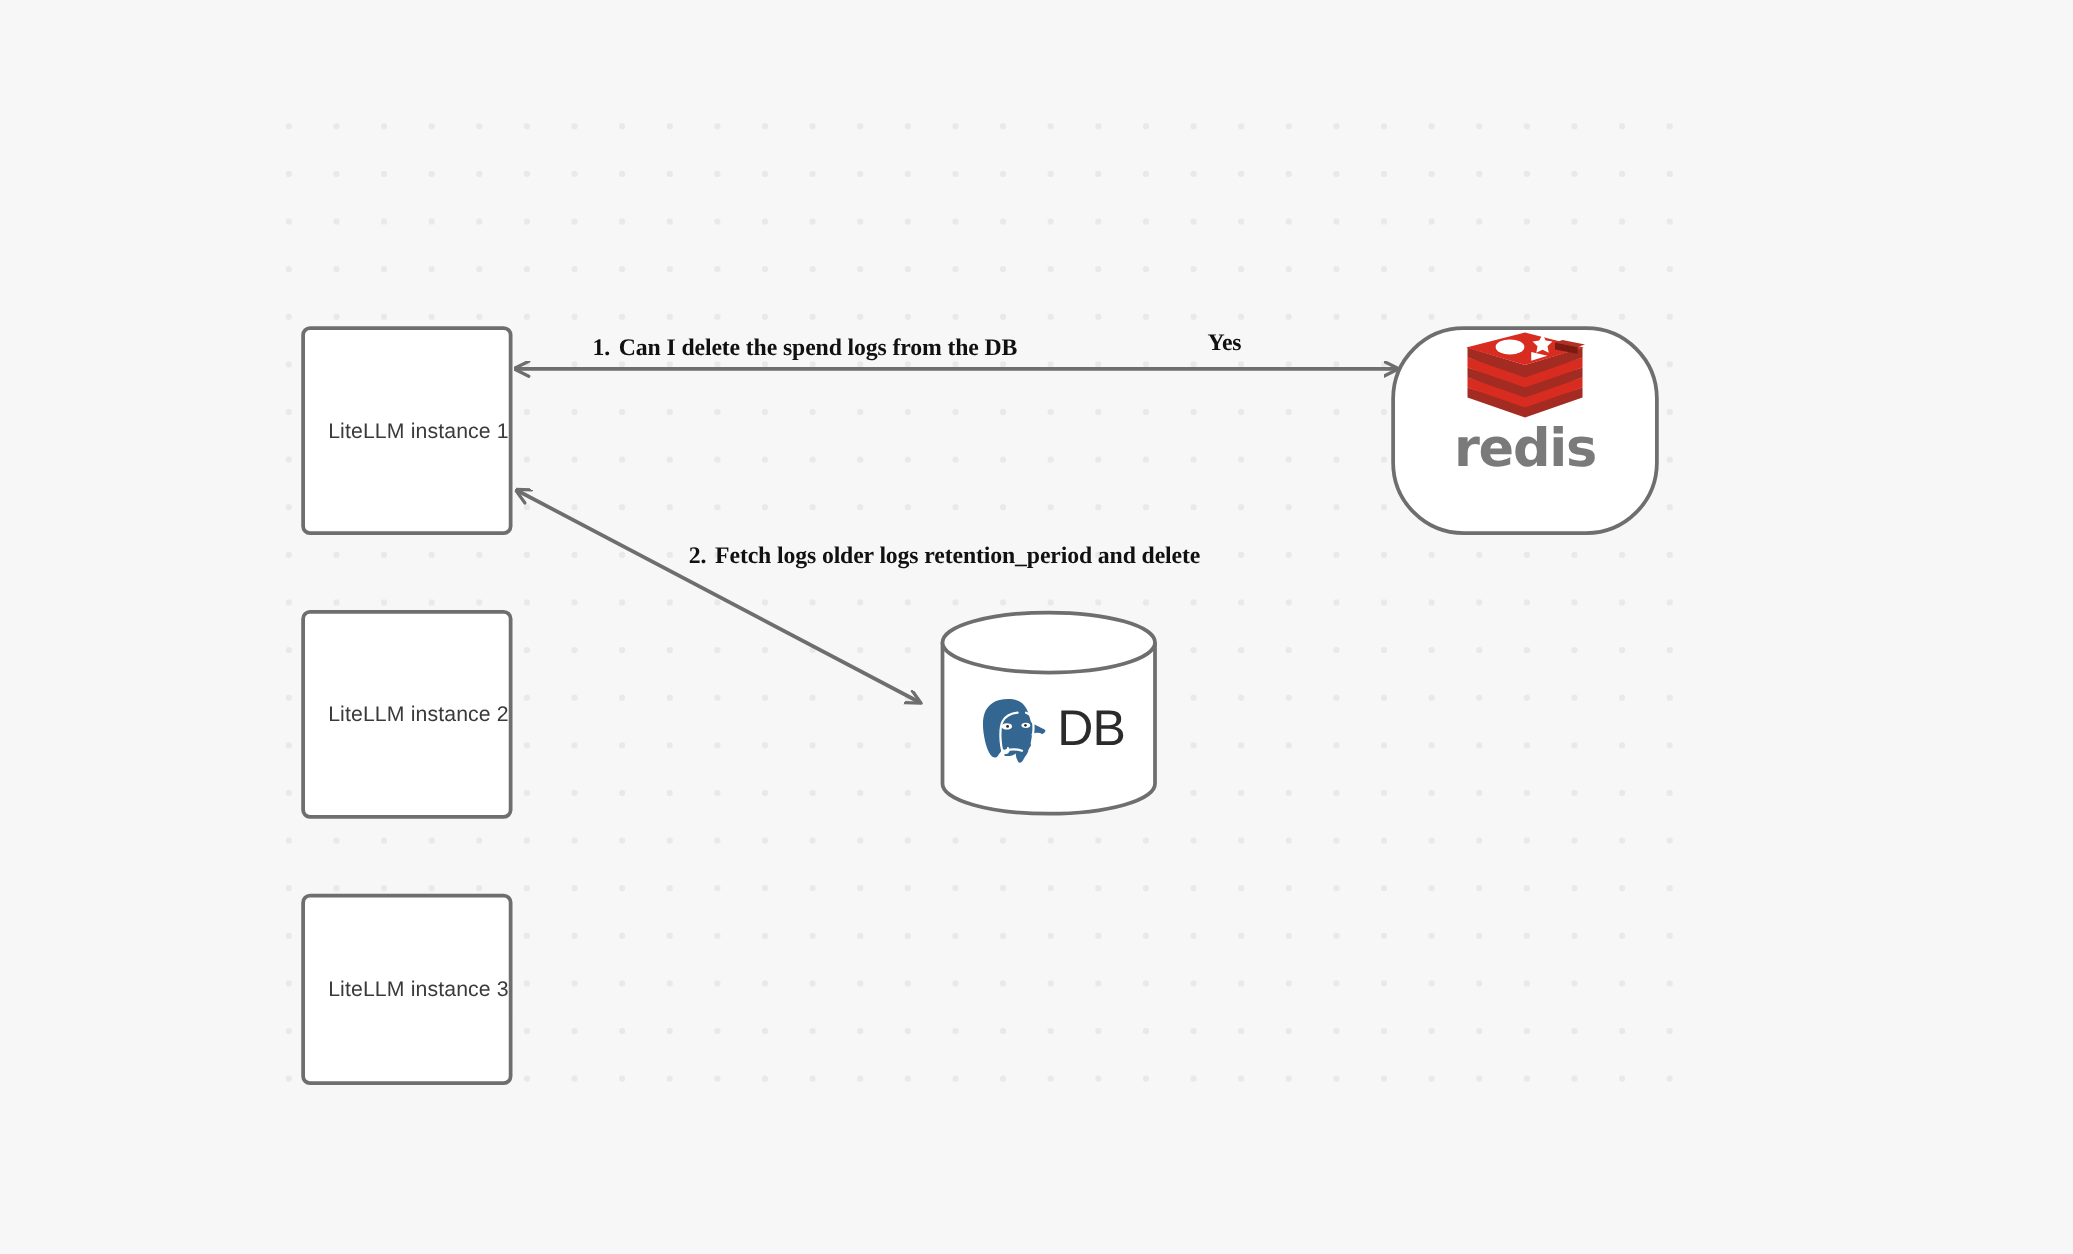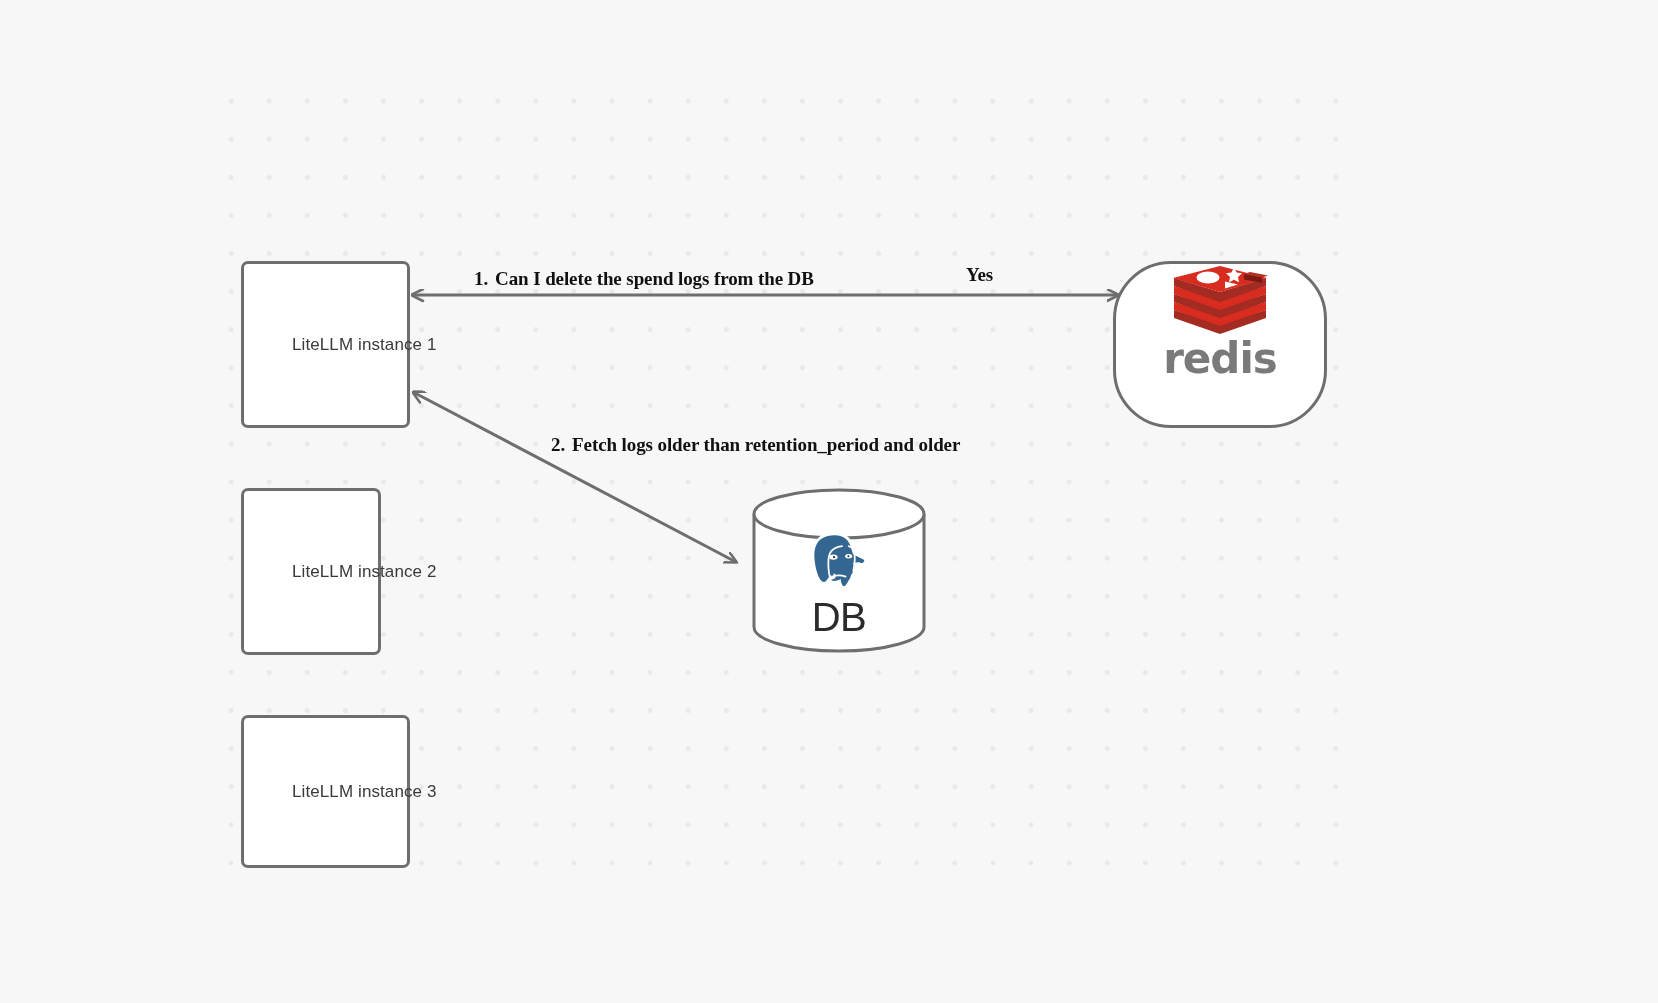--- a/index.html
+++ b/index.html
@@ -28,22 +28,21 @@
     pointer-events: none;
   }
   .node-box {
     position: absolute;
     background: #ffffff;
     border: 3px solid #6e6e6e;
     border-radius: 7px;
     box-sizing: border-box;
     display: flex;
     align-items: center;
-    justify-content: flex-start;
-    padding-left: 48px;
+    justify-content: flex-end;
   }
   .node-box .node-label {
     font-size: 17px;
     color: #3a3a3a;
     font-family: "Liberation Sans", sans-serif;
     letter-spacing: 0.1px;
     white-space: nowrap;
   }
   .redis-node {
     position: absolute;
@@ -71,21 +70,20 @@
   .db-inner {
     position: absolute;
     left: 0; top: 0;
     width: 100%; height: 100%;
     display: flex;
     align-items: center;
     justify-content: center;
     gap: 2px;
     padding-top: 26px;
     box-sizing: border-box;
-    flex-direction: column;
   }
   .db-text {
     font-family: "Liberation Sans", sans-serif;
     font-size: 40px;
     font-weight: 400;
     color: #2b2b2b;
     letter-spacing: -0.5px;
   }
   .edge-label {
     position: absolute;
@@ -128,28 +126,28 @@
 
     <line x1="413" y1="392" x2="736" y2="562" stroke="#6e6e6e" stroke-width="3" marker-start="url(#arrowL)" marker-end="url(#arrowR)"></line>
   </svg>
 
   <div class="edge-label" style="left:474px; top:268px;">
     <span class="num">1.</span><span>Can I delete the spend logs from the DB</span>
   </div>
   <div class="edge-label" style="left:966px; top:264px;">Yes</div>
 
   <div class="edge-label" style="left:551px; top:434px;">
-    <span class="num">2.</span><span>Fetch logs older than retention_period and older</span>
+    <span class="num">2.</span><span>Fetch logs older logs retention_period and delete</span>
   </div>
 
   <div class="node-box" style="left:241px; top:261px; width:169px; height:167px;">
     <span class="node-label">LiteLLM instance 1</span>
   </div>
 
-  <div class="node-box" style="left:241px; top:488px; width:140px; height:167px;">
+  <div class="node-box" style="left:241px; top:488px; width:169px; height:167px;">
     <span class="node-label">LiteLLM instance 2</span>
   </div>
 
   <div class="node-box" style="left:241px; top:715px; width:169px; height:153px;">
     <span class="node-label">LiteLLM instance 3</span>
   </div>
 
   <div class="redis-node" style="left:1113px; top:261px; width:214px; height:167px;">
     <svg width="104" height="72" viewBox="0 0 104 72">
 

